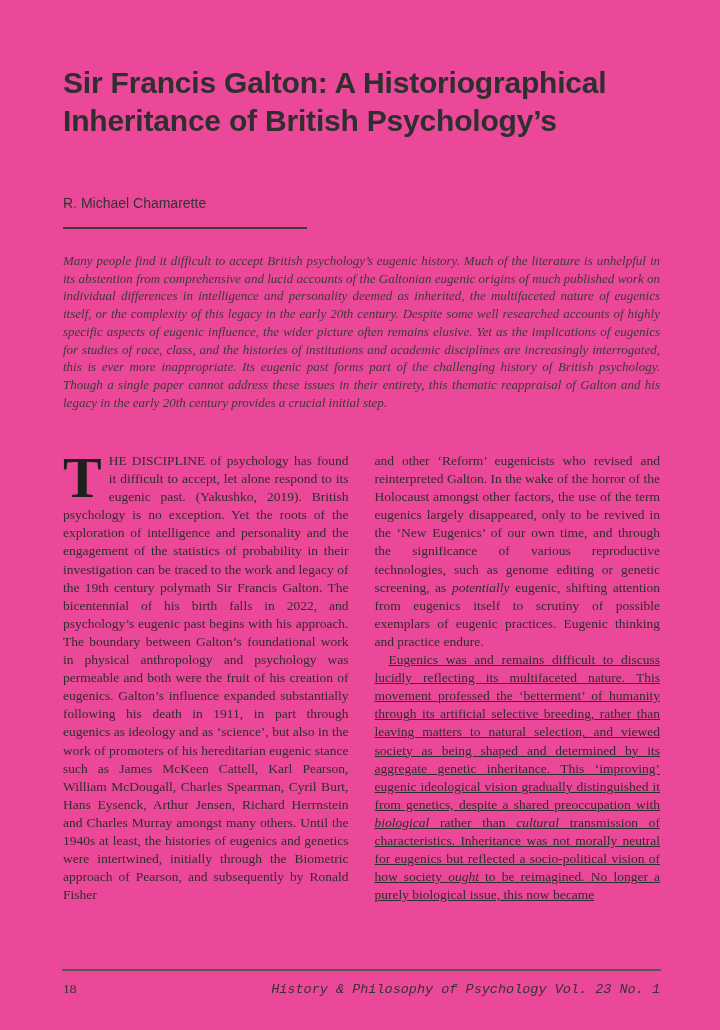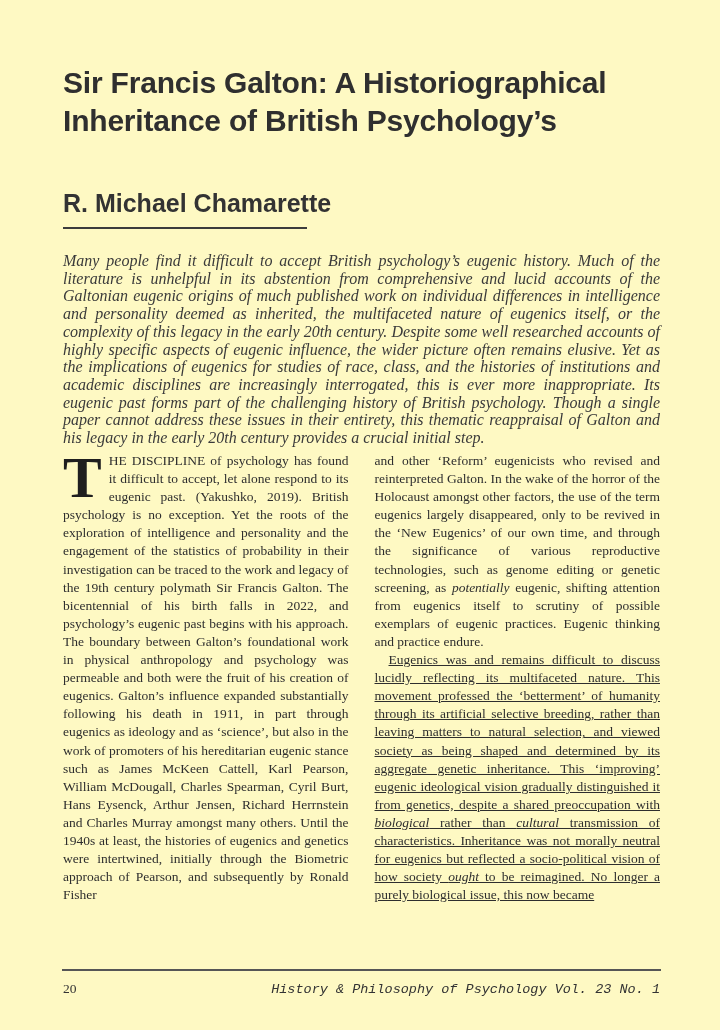--- a/index.html
+++ b/index.html
@@ -1,41 +1,41 @@
 <!DOCTYPE html>
 <html><head>
 <meta charset="utf-8">
 <style>
   * { margin:0; padding:0; box-sizing:border-box; }
   html,body { background:#e8e8e8; }
   body { font-family:"Liberation Serif", serif; }
   .page {
     position:relative; width:720px; height:1030px;
-    background:#fef9c3; margin:0 auto; overflow:hidden;
+    background:#ec4899; margin:0 auto; overflow:hidden;
   }
   .title {
     position:absolute; left:63px; top:64px; width:600px;
     font-family:"Liberation Sans", sans-serif;
     font-weight:700; font-size:30px; line-height:38px;
     letter-spacing:-0.2px; color:#2f2f2f;
   }
   .title-line { display:block; }
   .author {
     position:absolute; left:63px; top:190px;
     font-family:"Liberation Sans", sans-serif;
-    font-weight:700; font-size:25px; line-height:26px; color:#333333;
+    font-weight:400; font-size:14px; line-height:26px; color:#333333;
   }
   .author-rule {
     position:absolute; left:63px; top:227px; width:244px; height:2px;
     background:#3c3c3c;
   }
   .abstract {
     position:absolute; left:63px; top:252px; width:597px;
     font-family:"Liberation Serif", serif; font-style:italic;
-    font-size:16px; line-height:17.7px; color:#3a3a3a;
+    font-size:13px; line-height:17.7px; color:#3a3a3a;
     text-align:justify;
   }
   .columns {
     position:absolute; left:63px; top:452px; width:597px; height:514px;
     display:flex; gap:26px; overflow:hidden;
   }
   .col {
     flex:0 0 285.5px; width:285.5px;
     font-family:"Liberation Serif", serif;
     font-size:13.5px; line-height:18.1px; color:#2e2e2e;
@@ -83,17 +83,17 @@
       </p>
     </div>
     <div class="col">
       <p class="para"><span>and other ‘Reform’ eugenicists who revised and reinterpreted Galton. In the wake of the horror of the Holocaust amongst other factors, the use of the term eugenics largely disappeared, only to be revived in the ‘New Eugenics’ of our own time, and through the significance of various reproductive technologies, such as genome editing or genetic screening, as </span><em>potentially</em><span> eugenic, shifting attention from eugenics itself to scrutiny of possible exemplars of eugenic practices. Eugenic thinking and practice endure.</span></p>
       <p class="para indented"><span>Eugenics was and remains difficult to discuss lucidly reflecting its multifaceted nature. This movement professed the ‘betterment’ of humanity through its artificial selective breeding, rather than leaving matters to natural selection, and viewed society as being shaped and determined by its aggregate genetic inheritance. This ‘improving’ eugenic ideological vision gradually distinguished it from genetics, despite a shared preoccupation with </span><em>biological</em><span> rather than </span><em>cultural</em><span> transmission of characteristics. Inheritance was not morally neutral for eugenics but reflected a socio-political vision of how society </span><em>ought</em><span> to be reimagined. No longer a purely biological issue, this now became</span></p>
     </div>
   </div>
 
   <div class="footer-rule"></div>
   <div class="footer">
-    <span class="page-num">20</span>
+    <span class="page-num">18</span>
     <span class="journal">History &amp; Philosophy of Psychology Vol. 23 No. 1</span>
   </div>
 
 </div>
 
 </body></html>

